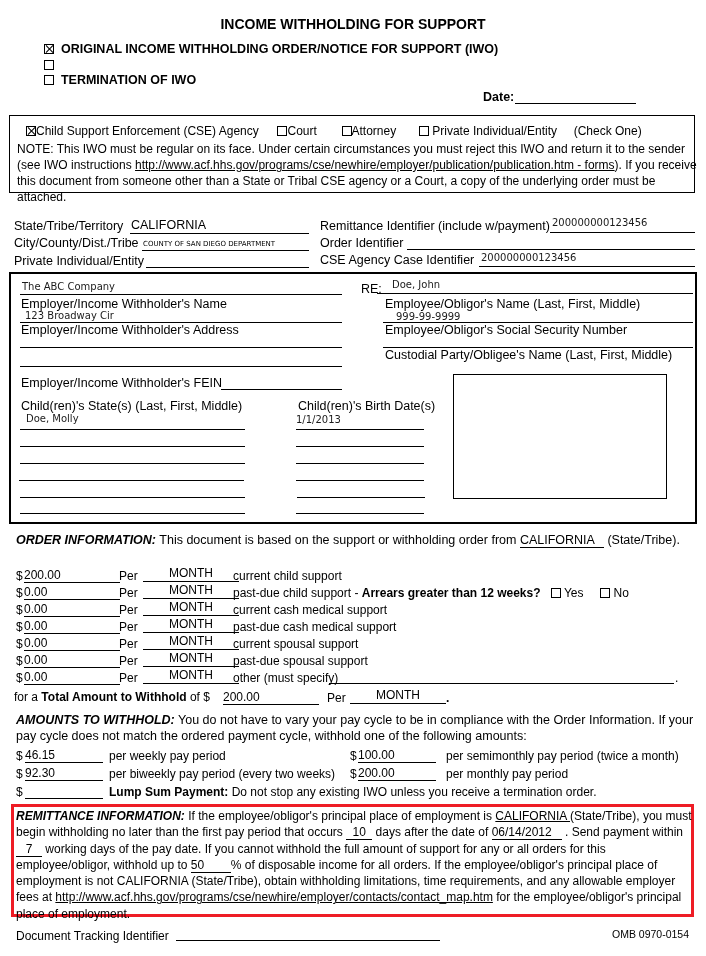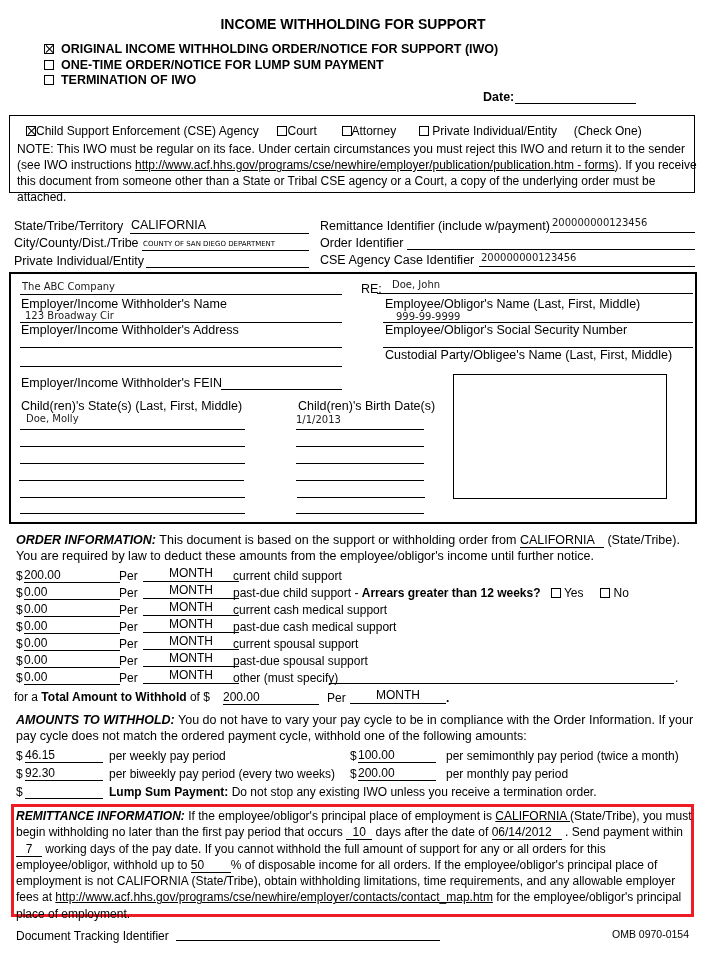--- a/index.html
+++ b/index.html
@@ -26,21 +26,21 @@
   .amount-row .period { position: absolute; left: 127px; top: -3px; width: 96px; border-bottom: 1px solid #000; height: 15px; line-height: 14px; text-align: center; }
   .amount-row .desc { position: absolute; left: 217px; top: 0; }
 </style>
 </head>
 <body>
 
 <div class="abs bold" style="left:0;top:16px;width:706px;text-align:center;font-size:14px;">INCOME WITHHOLDING FOR SUPPORT</div>
 
 <div class="abs" style="left:44px;top:42px;font-size:12.5px;font-weight:bold;line-height:15.5px;">
   <div><span class="cb checked"></span>&nbsp;&nbsp;<span>ORIGINAL INCOME WITHHOLDING ORDER/NOTICE FOR SUPPORT (IWO)</span></div>
-  <div><span class="cb"></span>&nbsp;&nbsp;<span>ONE-TIME ORDER/NOTICE FOR LUMP SUM PAYMENT</span></div>
+  <div><span class="cb"></span>&nbsp;&nbsp;</div>
   <div><span class="cb"></span>&nbsp;&nbsp;<span>TERMINATION OF IWO</span></div>
 </div>
 <div class="abs bold" style="left:483px;top:90px;font-size:12.5px;">Date:</div>
 <div class="line" style="left:515px;top:103px;width:121px;"></div>
 
 <div class="abs" style="left:9px;top:115px;width:686px;height:78px;border:1px solid #000;box-sizing:border-box;"></div>
 <div class="abs" style="left:26px;top:124px;font-size:12px;white-space:nowrap;">
   <span><span class="cb checked"></span><span>Child Support Enforcement (CSE) Agency</span></span>
   <span style="display:inline-block;width:12px;"></span>
   <span><span class="cb"></span><span>Court</span></span>
@@ -116,21 +116,20 @@
 <div class="line" style="left:296px;top:463px;width:128px;"></div>
 <div class="line" style="left:19px;top:480px;width:225px;"></div>
 <div class="line" style="left:296px;top:480px;width:128px;"></div>
 <div class="line" style="left:20px;top:497px;width:225px;"></div>
 <div class="line" style="left:297px;top:497px;width:128px;"></div>
 <div class="line" style="left:20px;top:513px;width:225px;"></div>
 <div class="line" style="left:296px;top:513px;width:128px;"></div>
 
 <div class="abs t12" style="left:16px;top:532px;width:690px;line-height:16px;white-space:nowrap;">
   <span class="bold" style="font-style:italic;">ORDER INFORMATION:</span><span> This document is based on the support or withholding order from </span><span class="uline left" style="width:84px;">CALIFORNIA</span> <span>(State/Tribe).</span><br>
-  <span>You are required by law to deduct these amounts from the employee/obligor's income until further notice.</span>
 </div>
 
 <div class="amount-row" style="top:569px;">
   <span class="dollar">$</span>
     <span class="amt">200.00</span>
   <span class="per">Per</span>
   <span class="period">MONTH</span>
   <span class="desc">current child support</span>
 </div>
 <div class="amount-row" style="top:586px;">

